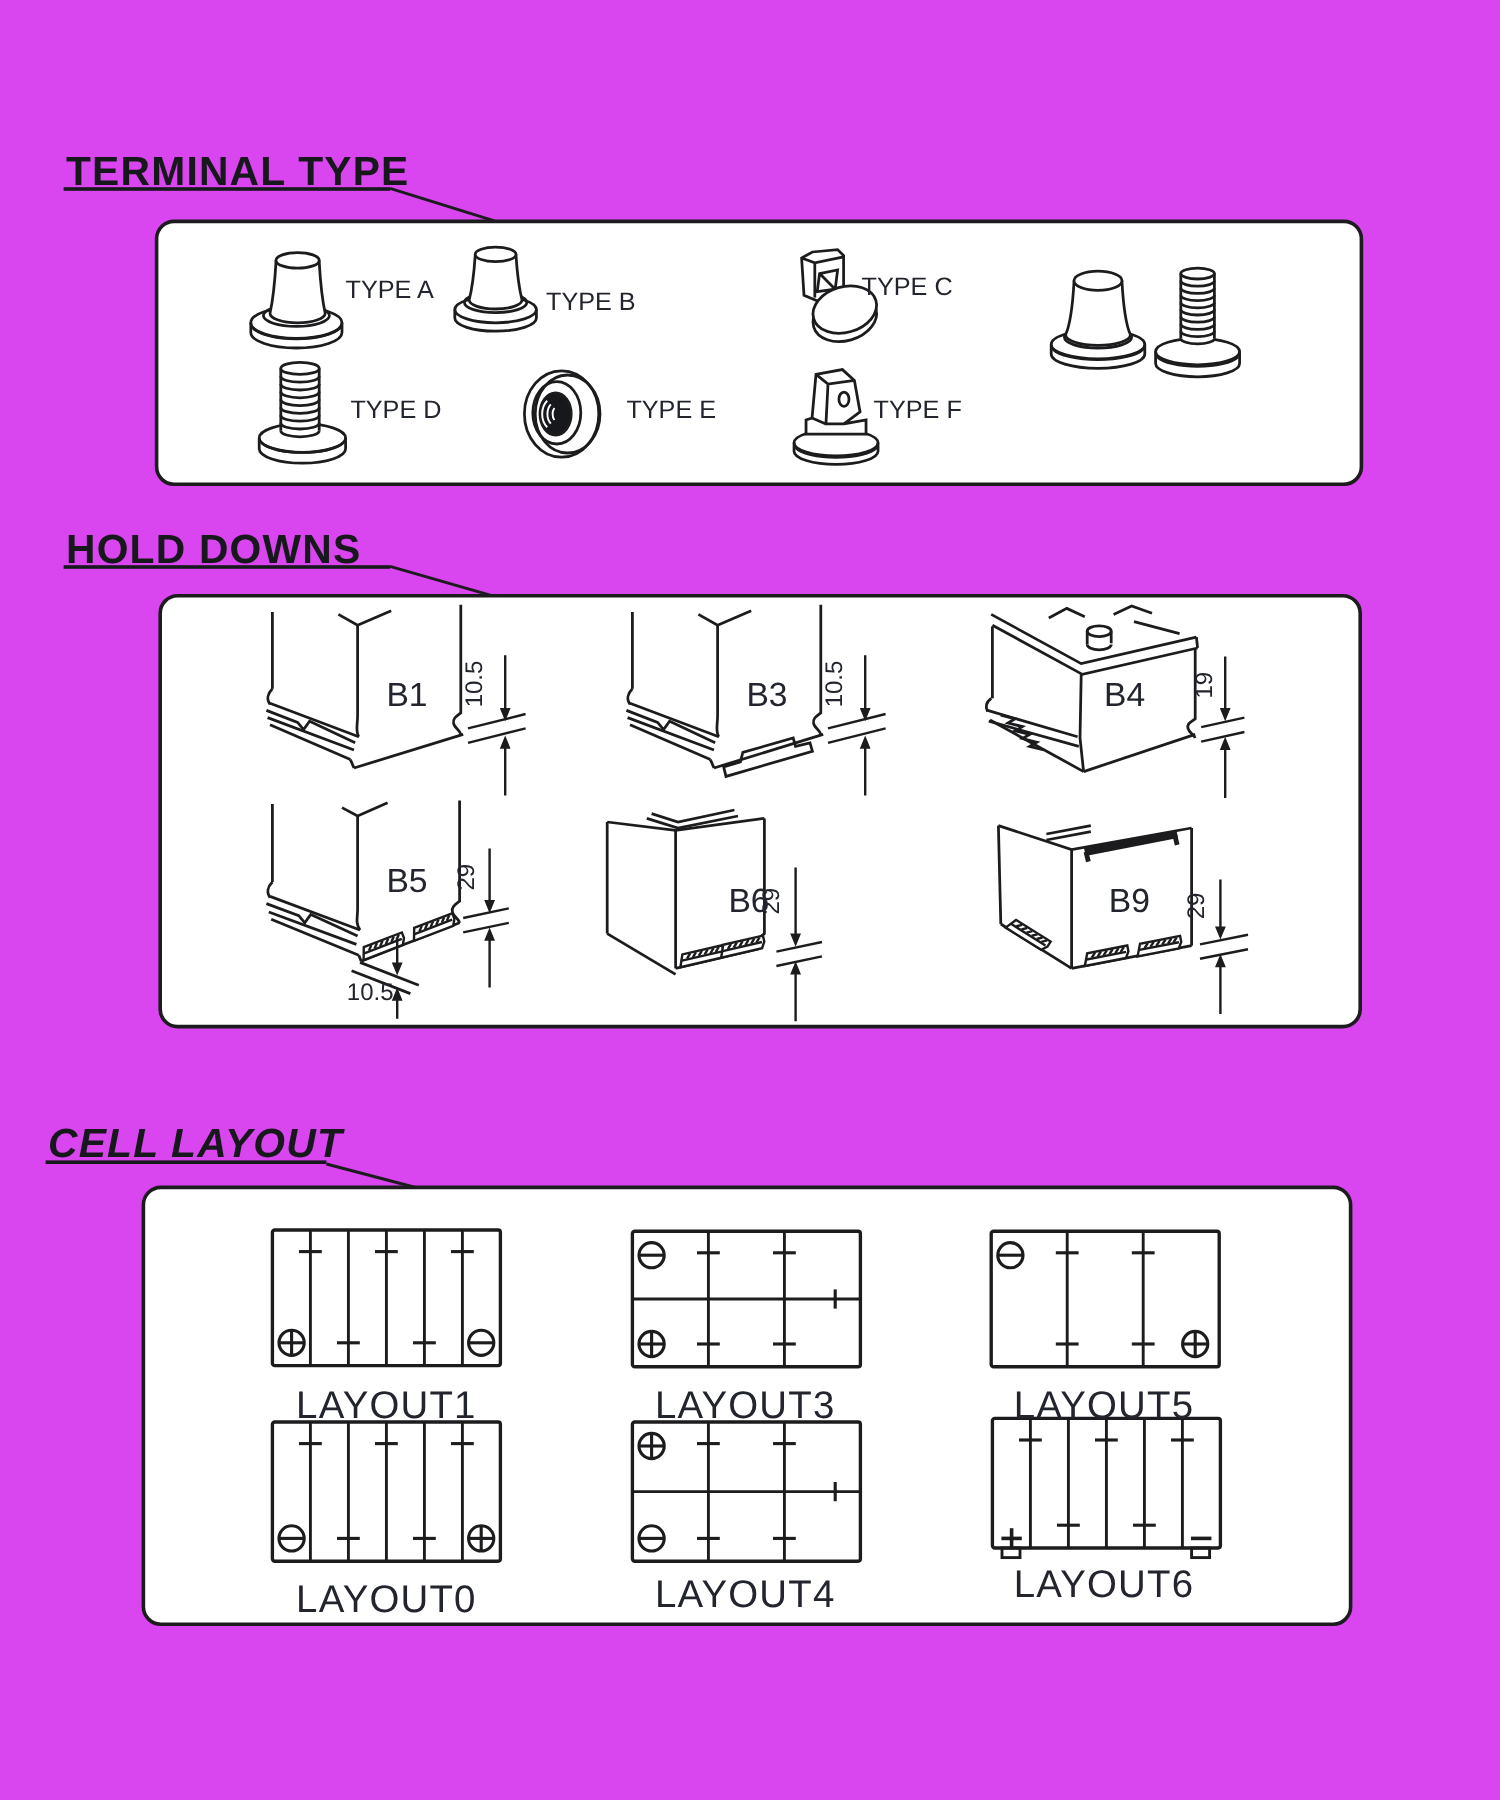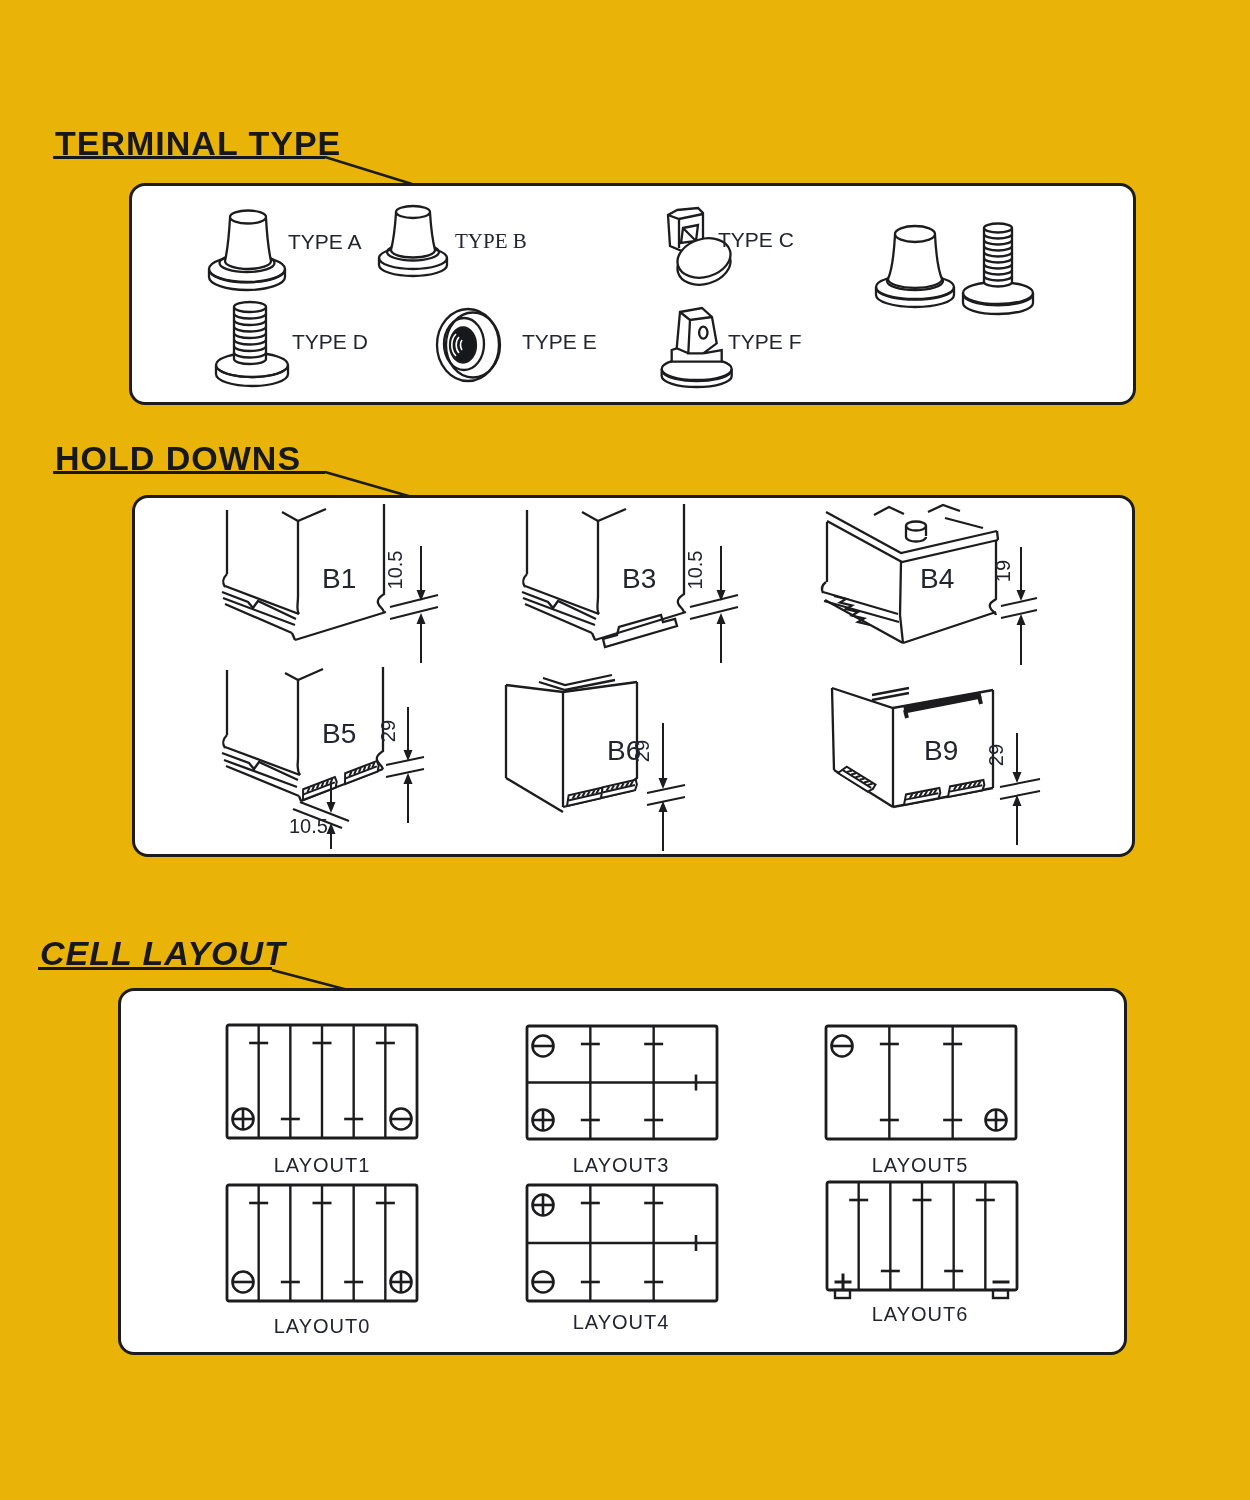--- a/index.html
+++ b/index.html
@@ -1,21 +1,21 @@
 <!DOCTYPE html>
 <html><head>
 <meta charset="utf-8">
 <style>
   html,body{margin:0;padding:0;background:#fff;}
-  #page{position:relative;width:1250px;height:1500px;background:#eab308;font-family:"Liberation Sans",sans-serif;overflow:hidden;}
+  #page{position:relative;width:1250px;height:1500px;background:#d946ef;font-family:"Liberation Sans",sans-serif;overflow:hidden;}
   .hdr{position:absolute;font-weight:bold;font-size:34px;color:#17181c;letter-spacing:1px;white-space:pre;line-height:1;}
   .hdr-line{position:absolute;height:3px;background:#17181c;}
   .panel{position:absolute;border:3px solid #1c1c1e;border-radius:16px;background:#fff;box-sizing:border-box;}
   .lbl{position:absolute;font-size:21px;color:#23252e;line-height:1;white-space:pre;}
-  .lay-lbl{position:absolute;font-size:20px;color:#23252e;width:200px;text-align:center;letter-spacing:1px;line-height:1;}
+  .lay-lbl{position:absolute;font-size:32px;color:#23252e;width:200px;text-align:center;letter-spacing:1px;line-height:1;}
   svg{position:absolute;overflow:visible;}
   svg text{font-family:"Liberation Sans",sans-serif;fill:#23252e;}
   .gcenter{text-align:center;position:absolute;color:#23252e;}
 </style>
 </head>
 <body>
 
 <div id="page">
 
   <div class="hdr" style="left:55px;top:126px;">TERMINAL TYPE</div>
@@ -50,21 +50,21 @@
 
   <svg style="left:365px;top:200px;" width="110" height="85" viewBox="0 0 110 85">
     <g stroke="#1c1c1e" stroke-width="2.3" fill="none">
       <ellipse cx="48" cy="52" rx="26" ry="8.5"></ellipse>
       <ellipse cx="48" cy="58" rx="34" ry="11"></ellipse>
       <path d="M14,58 v7 a34,11 0 0 0 68,0 v-7"></path>
       <path d="M31,13 C30,28 28,42 26,50 A22,7.5 0 0 0 70,50 C68,42 66,28 65,13 Z" fill="#ffffff"></path>
       <ellipse cx="48" cy="12" rx="17" ry="6" fill="#ffffff"></ellipse>
     </g>
   </svg>
-  <div class="lbl" style="left:455px;top:231px;font-family:Liberation Serif, serif;">TYPE B</div>
+  <div class="lbl" style="left:455px;top:241px;">TYPE B</div>
 
   <svg style="left:650px;top:196px;" width="95" height="95" viewBox="0 0 95 95">
     <g stroke="#1c1c1e" stroke-width="2.3" fill="none">
       <path d="M27,14 L48,12 L53,17 L53,54 L46,61 L20,50 L18,19 Z" fill="#ffffff"></path>
       <path d="M18,19 L29,23 L53,18"></path>
       <path d="M29,23 L29,52"></path>
       <path d="M33,32 L48,29 L46,45 L31,47 Z M33,32 L46,45"></path>
       <ellipse cx="54" cy="69" rx="27" ry="19" transform="rotate(-16 54 69)"></ellipse>
       <ellipse cx="54" cy="62" rx="27" ry="19" transform="rotate(-16 54 62)" fill="#ffffff"></ellipse>
     </g>

